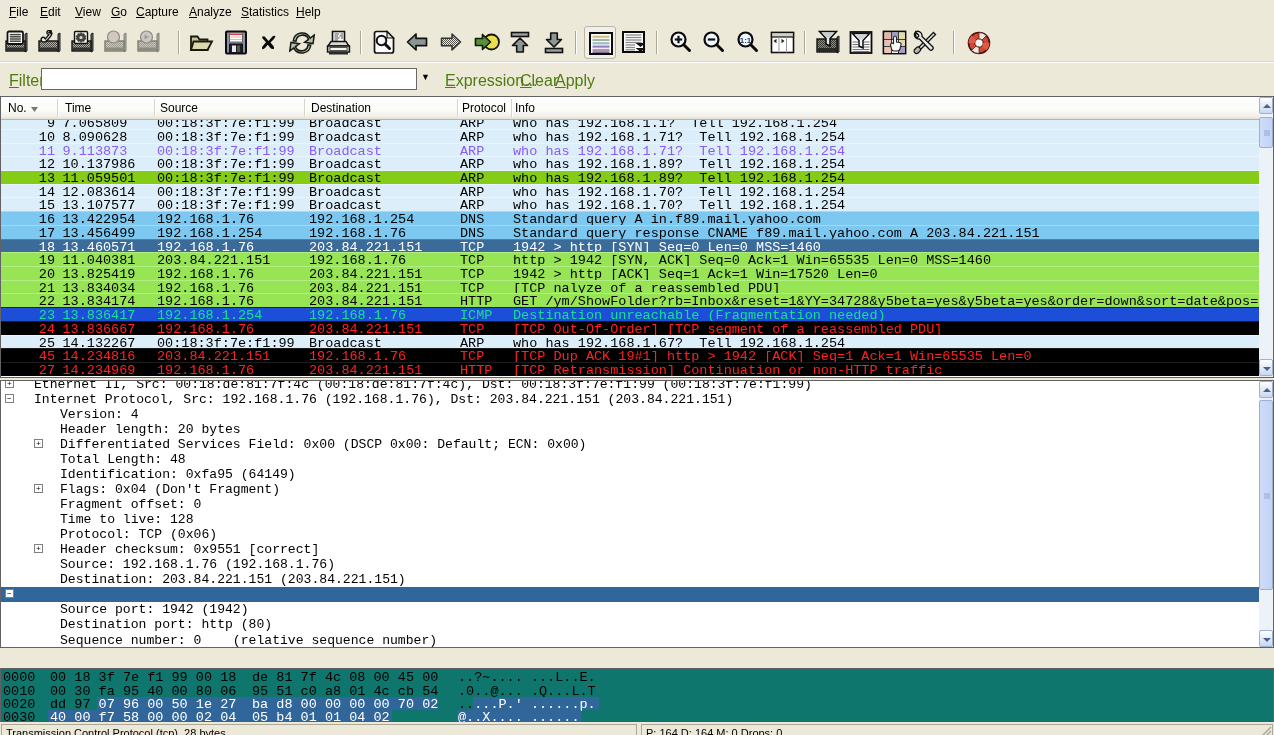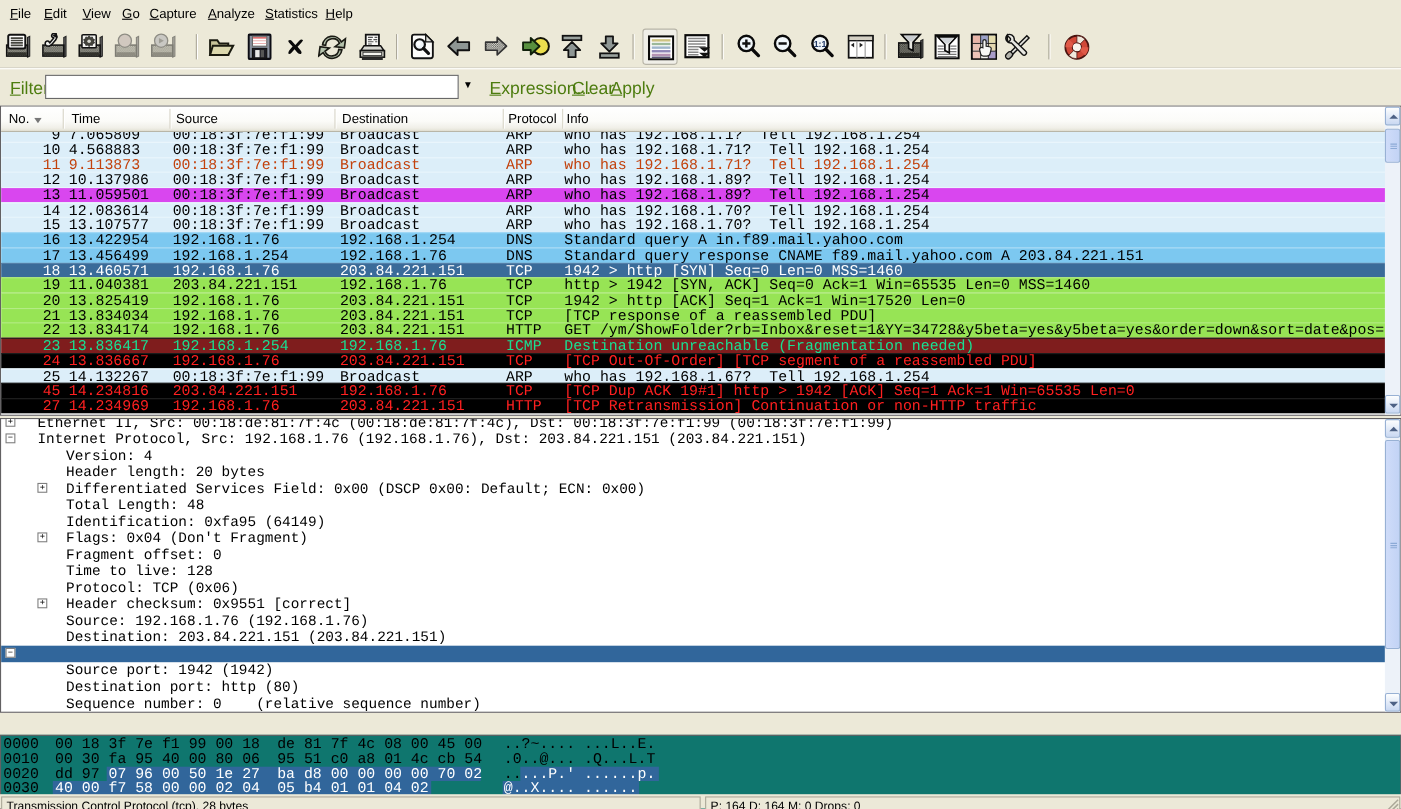--- a/index.html
+++ b/index.html
@@ -336,34 +336,34 @@
         <path d="M0 0 L7 0 L3.5 5 Z" fill="#777"></path>
       </svg>
 <div class="hsep" style="left:56px"></div>
 <div class="hsep" style="left:153px"></div>
 <div class="hsep" style="left:303px"></div>
 <div class="hsep" style="left:456px"></div>
 <div class="hsep" style="left:510px"></div>
 </div>
 <div id="rows">
 <div class="pr" style="top:-4.30px;background:#dceef9;color:#000;border-top:1px solid #e9f5fc"><span class="c1">9</span><span class="c2">7.065809</span><span class="c3">00:18:3f:7e:f1:99</span><span class="c4">Broadcast</span><span class="c5">ARP</span><span class="c6">who has 192.168.1.1?  Tell 192.168.1.254</span></div>
-<div class="pr" style="top:9.41px;background:#dceef9;color:#000;border-top:1px solid #e9f5fc"><span class="c1">10</span><span class="c2">4.568883</span><span class="c3">00:18:3f:7e:f1:99</span><span class="c4">Broadcast</span><span class="c5">ARP</span><span class="c6">who has 192.168.1.71?  Tell 192.168.1.254</span></div>
-<div class="pr" style="top:23.12px;background:#dceef9;color:#c2410c;border-top:1px solid #e9f5fc"><span class="c1">11</span><span class="c2">9.113873</span><span class="c3">00:18:3f:7e:f1:99</span><span class="c4">Broadcast</span><span class="c5">ARP</span><span class="c6">who has 192.168.1.71?  Tell 192.168.1.254</span></div>
+<div class="pr" style="top:9.41px;background:#dceef9;color:#000;border-top:1px solid #e9f5fc"><span class="c1">10</span><span class="c2">8.090628</span><span class="c3">00:18:3f:7e:f1:99</span><span class="c4">Broadcast</span><span class="c5">ARP</span><span class="c6">who has 192.168.1.71?  Tell 192.168.1.254</span></div>
+<div class="pr" style="top:23.12px;background:#dceef9;color:#8b5cf6;border-top:1px solid #e9f5fc"><span class="c1">11</span><span class="c2">9.113873</span><span class="c3">00:18:3f:7e:f1:99</span><span class="c4">Broadcast</span><span class="c5">ARP</span><span class="c6">who has 192.168.1.71?  Tell 192.168.1.254</span></div>
 <div class="pr" style="top:36.83px;background:#dceef9;color:#000;border-top:1px solid #e9f5fc"><span class="c1">12</span><span class="c2">10.137986</span><span class="c3">00:18:3f:7e:f1:99</span><span class="c4">Broadcast</span><span class="c5">ARP</span><span class="c6">who has 192.168.1.89?  Tell 192.168.1.254</span></div>
-<div class="pr" style="top:50.54px;background:#d946ef;color:#000;border-top:1px solid #e9f5fc"><span class="c1">13</span><span class="c2">11.059501</span><span class="c3">00:18:3f:7e:f1:99</span><span class="c4">Broadcast</span><span class="c5">ARP</span><span class="c6">who has 192.168.1.89?  Tell 192.168.1.254</span></div>
+<div class="pr" style="top:50.54px;background:#84cc16;color:#000;border-top:1px solid #e9f5fc"><span class="c1">13</span><span class="c2">11.059501</span><span class="c3">00:18:3f:7e:f1:99</span><span class="c4">Broadcast</span><span class="c5">ARP</span><span class="c6">who has 192.168.1.89?  Tell 192.168.1.254</span></div>
 <div class="pr" style="top:64.25px;background:#dceef9;color:#000;border-top:1px solid #e9f5fc"><span class="c1">14</span><span class="c2">12.083614</span><span class="c3">00:18:3f:7e:f1:99</span><span class="c4">Broadcast</span><span class="c5">ARP</span><span class="c6">who has 192.168.1.70?  Tell 192.168.1.254</span></div>
 <div class="pr" style="top:77.96px;background:#dceef9;color:#000;border-top:1px solid #e9f5fc"><span class="c1">15</span><span class="c2">13.107577</span><span class="c3">00:18:3f:7e:f1:99</span><span class="c4">Broadcast</span><span class="c5">ARP</span><span class="c6">who has 192.168.1.70?  Tell 192.168.1.254</span></div>
 <div class="pr" style="top:91.67px;background:#7cc8f0;color:#000;border-top:1px solid #a3d9f6"><span class="c1">16</span><span class="c2">13.422954</span><span class="c3">192.168.1.76</span><span class="c4">192.168.1.254</span><span class="c5">DNS</span><span class="c6">Standard query A in.f89.mail.yahoo.com</span></div>
 <div class="pr" style="top:105.38px;background:#7cc8f0;color:#000;border-top:1px solid #a3d9f6"><span class="c1">17</span><span class="c2">13.456499</span><span class="c3">192.168.1.254</span><span class="c4">192.168.1.76</span><span class="c5">DNS</span><span class="c6">Standard query response CNAME f89.mail.yahoo.com A 203.84.221.151</span></div>
 <div class="pr" style="top:119.09px;background:#3a6b99;color:#fff;border-top:1px solid #547fa8"><span class="c1">18</span><span class="c2">13.460571</span><span class="c3">192.168.1.76</span><span class="c4">203.84.221.151</span><span class="c5">TCP</span><span class="c6">1942 &gt; http [SYN] Seq=0 Len=0 MSS=1460</span></div>
 <div class="pr" style="top:132.80px;background:#97e455;color:#000;border-top:1px solid #b4ec85"><span class="c1">19</span><span class="c2">11.040381</span><span class="c3">203.84.221.151</span><span class="c4">192.168.1.76</span><span class="c5">TCP</span><span class="c6">http &gt; 1942 [SYN, ACK] Seq=0 Ack=1 Win=65535 Len=0 MSS=1460</span></div>
 <div class="pr" style="top:146.51px;background:#97e455;color:#000;border-top:1px solid #b4ec85"><span class="c1">20</span><span class="c2">13.825419</span><span class="c3">192.168.1.76</span><span class="c4">203.84.221.151</span><span class="c5">TCP</span><span class="c6">1942 &gt; http [ACK] Seq=1 Ack=1 Win=17520 Len=0</span></div>
-<div class="pr" style="top:160.22px;background:#97e455;color:#000;border-top:1px solid #b4ec85"><span class="c1">21</span><span class="c2">13.834034</span><span class="c3">192.168.1.76</span><span class="c4">203.84.221.151</span><span class="c5">TCP</span><span class="c6">[TCP response of a reassembled PDU]</span></div>
+<div class="pr" style="top:160.22px;background:#97e455;color:#000;border-top:1px solid #b4ec85"><span class="c1">21</span><span class="c2">13.834034</span><span class="c3">192.168.1.76</span><span class="c4">203.84.221.151</span><span class="c5">TCP</span><span class="c6">[TCP nalyze of a reassembled PDU]</span></div>
 <div class="pr" style="top:173.93px;background:#97e455;color:#000;border-top:1px solid #b4ec85"><span class="c1">22</span><span class="c2">13.834174</span><span class="c3">192.168.1.76</span><span class="c4">203.84.221.151</span><span class="c5">HTTP</span><span class="c6">GET /ym/ShowFolder?rb=Inbox&amp;reset=1&amp;YY=34728&amp;y5beta=yes&amp;y5beta=yes&amp;order=down&amp;sort=date&amp;pos=0</span></div>
-<div class="pr" style="top:187.64px;background:#7f1d1d;color:#18e093;border-top:1px solid #1c1c1c"><span class="c1">23</span><span class="c2">13.836417</span><span class="c3">192.168.1.254</span><span class="c4">192.168.1.76</span><span class="c5">ICMP</span><span class="c6">Destination unreachable (Fragmentation needed)</span></div>
+<div class="pr" style="top:187.64px;background:#1d4ed8;color:#18e093;border-top:1px solid #1c1c1c"><span class="c1">23</span><span class="c2">13.836417</span><span class="c3">192.168.1.254</span><span class="c4">192.168.1.76</span><span class="c5">ICMP</span><span class="c6">Destination unreachable (Fragmentation needed)</span></div>
 <div class="pr" style="top:201.35px;background:#000000;color:#ff2020;border-top:1px solid #1c1c1c"><span class="c1">24</span><span class="c2">13.836667</span><span class="c3">192.168.1.76</span><span class="c4">203.84.221.151</span><span class="c5">TCP</span><span class="c6">[TCP Out-Of-Order] [TCP segment of a reassembled PDU]</span></div>
 <div class="pr" style="top:215.06px;background:#dceef9;color:#000;border-top:1px solid #e9f5fc"><span class="c1">25</span><span class="c2">14.132267</span><span class="c3">00:18:3f:7e:f1:99</span><span class="c4">Broadcast</span><span class="c5">ARP</span><span class="c6">who has 192.168.1.67?  Tell 192.168.1.254</span></div>
 <div class="pr" style="top:228.77px;background:#000000;color:#ff2020;border-top:1px solid #1c1c1c"><span class="c1">45</span><span class="c2">14.234816</span><span class="c3">203.84.221.151</span><span class="c4">192.168.1.76</span><span class="c5">TCP</span><span class="c6">[TCP Dup ACK 19#1] http &gt; 1942 [ACK] Seq=1 Ack=1 Win=65535 Len=0</span></div>
 <div class="pr" style="top:242.48px;background:#000000;color:#ff2020;border-top:1px solid #1c1c1c"><span class="c1">27</span><span class="c2">14.234969</span><span class="c3">192.168.1.76</span><span class="c4">203.84.221.151</span><span class="c5">HTTP</span><span class="c6">[TCP Retransmission] Continuation or non-HTTP traffic</span></div>
 </div>
 <div class="sb" style="left:1258px;top:0px;height:280px">
 <div class="sbtn" style="top:0">
         <svg width="12" height="15">
           <path d="M6 5 L10 9 L2 9 Z" fill="#4d6185"></path>
         </svg>

